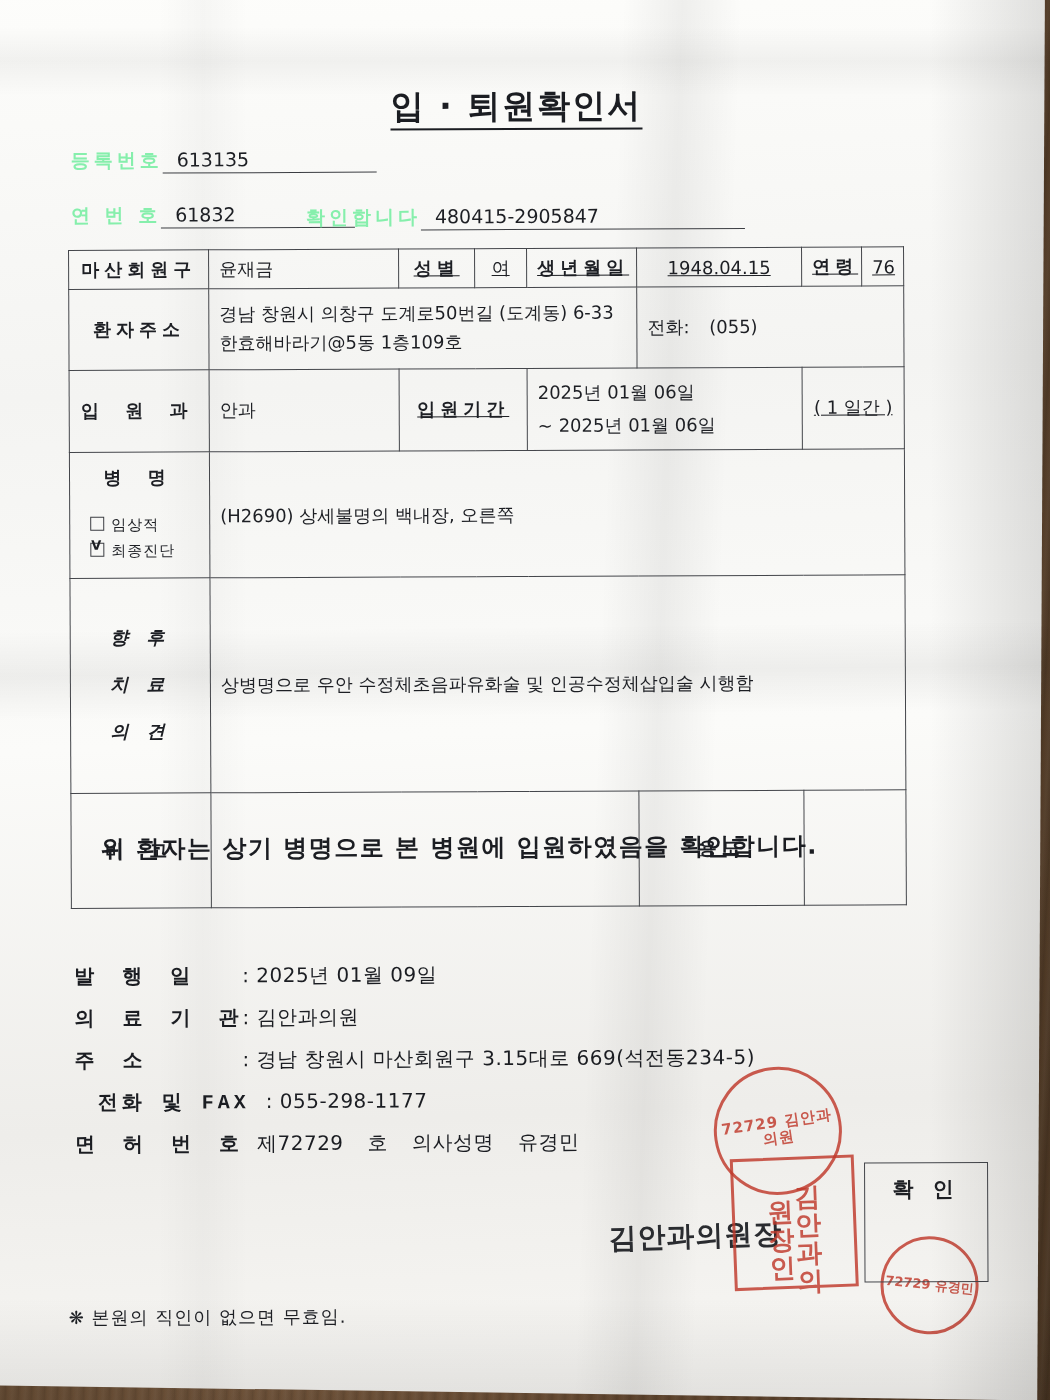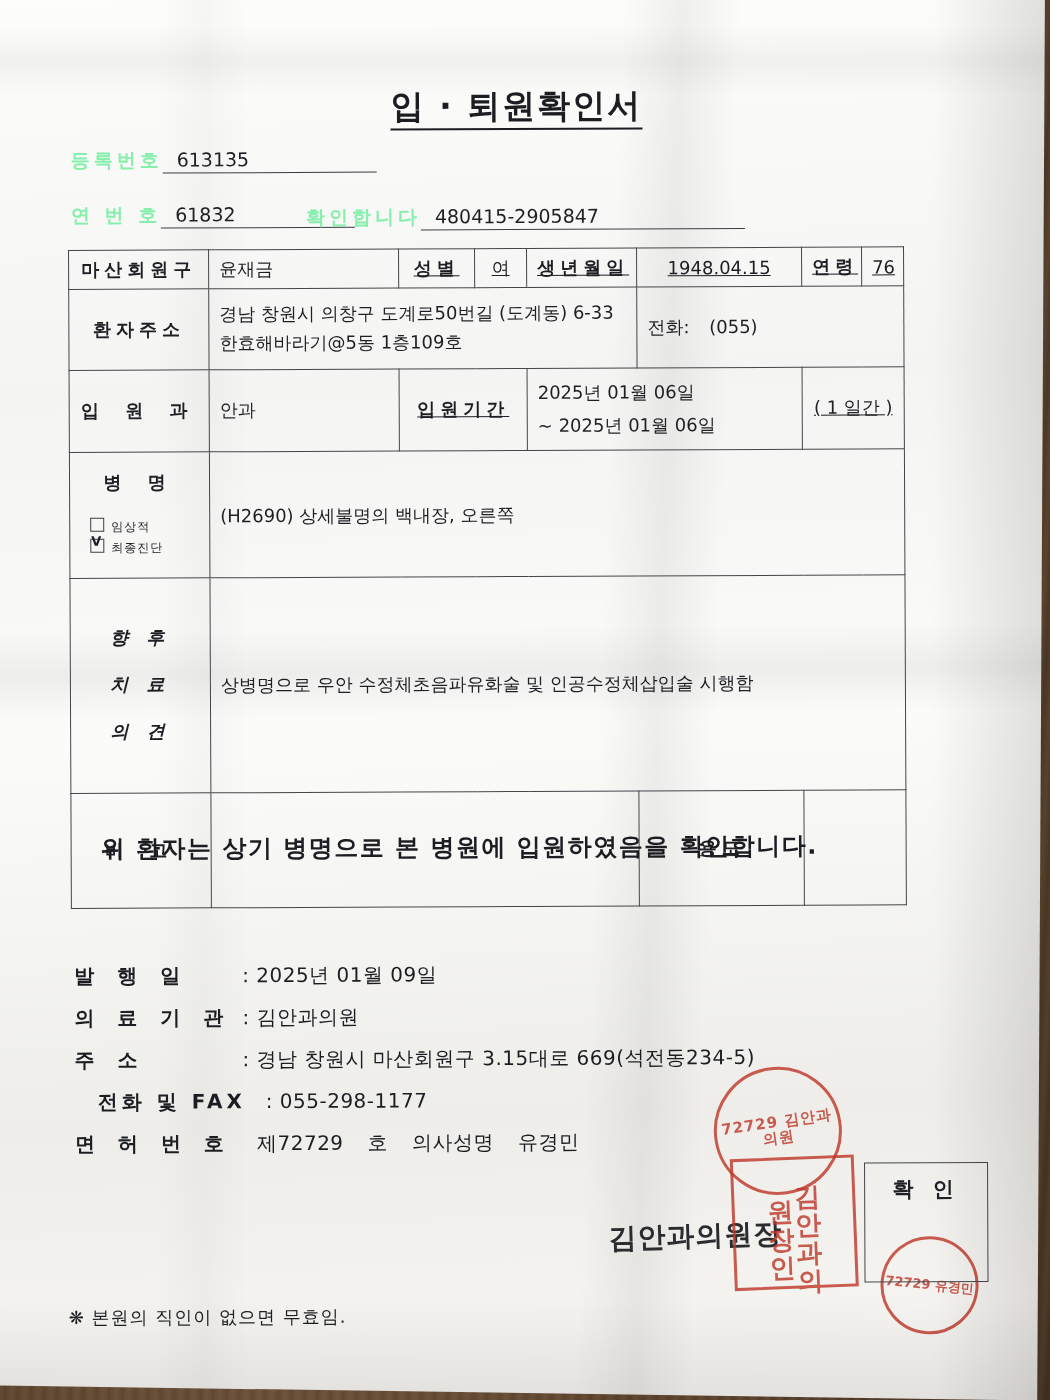--- a/index.html
+++ b/index.html
@@ -154,21 +154,21 @@
     white-space: nowrap;
   }
   .th-sp { letter-spacing: 10px; }
   .center { text-align: center; text-decoration: underline; }
   .tall-72 { height: 66px; }
 
   .dx-cell { height: 108px; vertical-align: top; }
   .dx-label-cell { vertical-align: top; padding-top: 9px; }
   .checks {
     margin-top: 22px;
-    font-size: 12px;
+    font-size: 15px;
     letter-spacing: 1px;
     text-align: left;
     padding-left: 10px;
     line-height: 1.75;
     font-weight: 500;
   }
   .box {
     display: inline-block;
     width: 12px; height: 12px;
     border: 1.3px solid #3b3d42;
@@ -218,20 +218,21 @@
   .f-row {
     display: flex;
     align-items: baseline;
     margin-bottom: 15px;
   }
   .f-lbl {
     width: 168px;
     letter-spacing: 8px;
     white-space: nowrap;
     font-weight: 600;
+    font-family: Liberation Mono, monospace;
   }
   .f-lbl.tight { letter-spacing: 4px; margin-left: 23px; }
   .f-colon { width: 14px; }
   .f-val { letter-spacing: 0.5px; }
   .f-extra { margin-left: 24px; }
 
   
   .sign-name {
     position: absolute;
     left: 628px;

